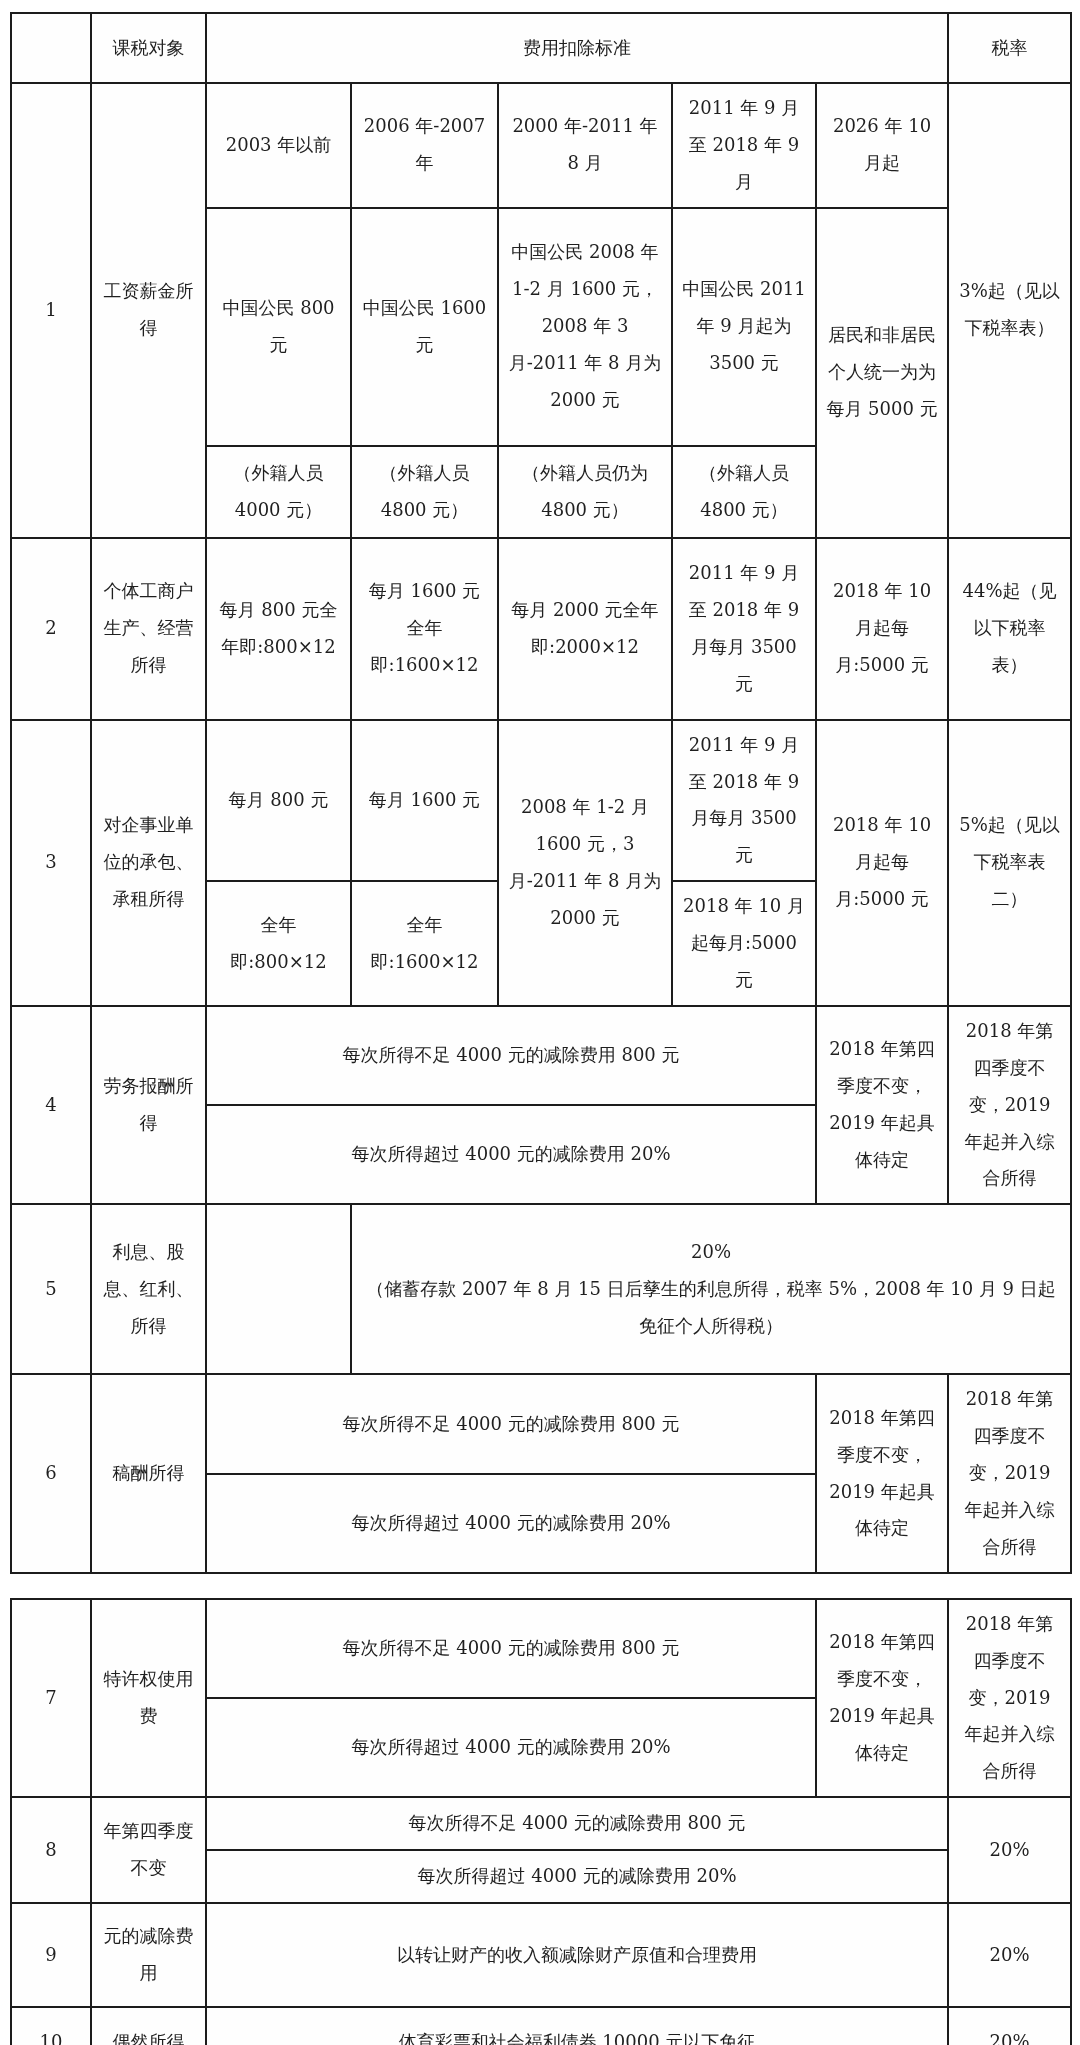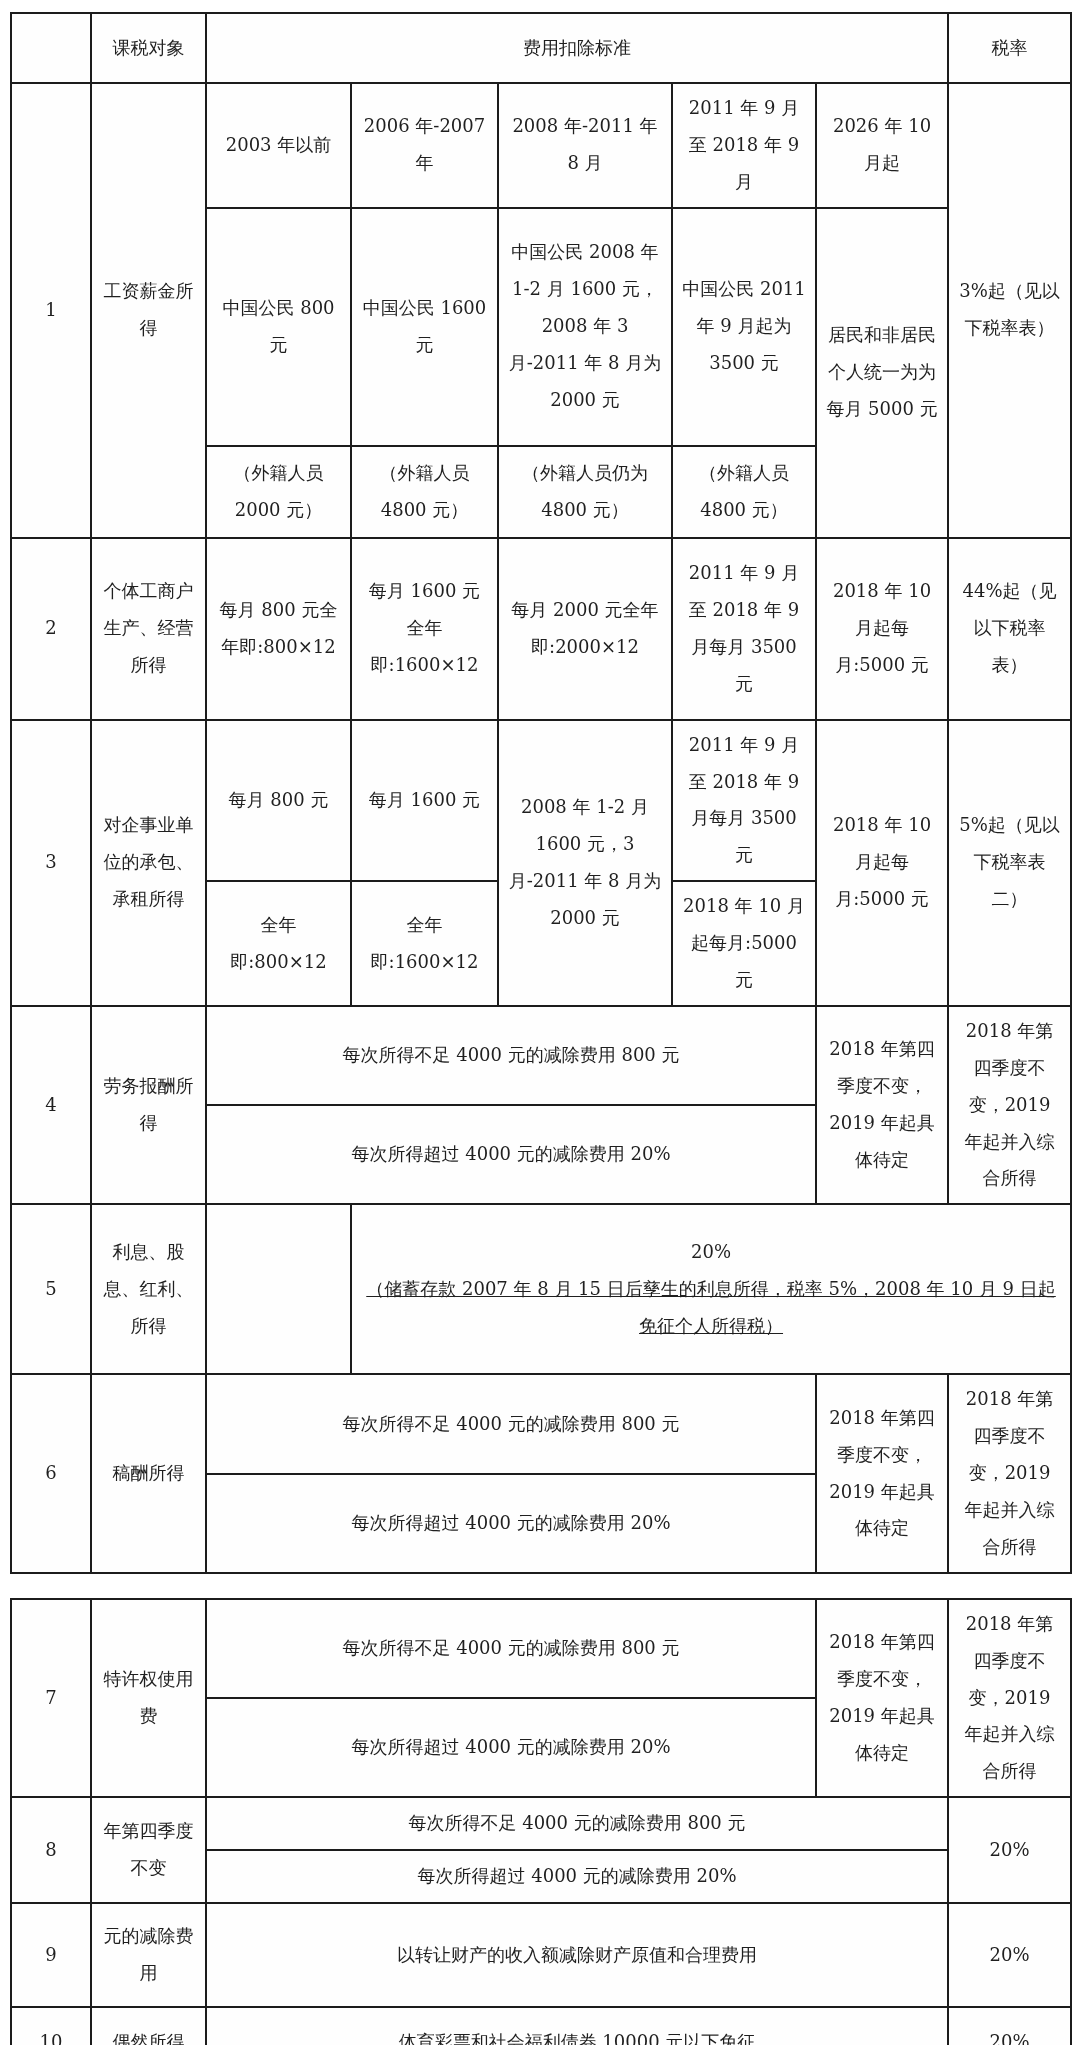--- a/index.html
+++ b/index.html
@@ -28,21 +28,21 @@
     font-size: 18px;
     line-height: 2.05;
     word-break: break-word;
     overflow: hidden;
   }
   td.hdr { font-size: 19px; }
   td.left { text-align: left; padding-left: 16px; }
   tr.top-row td { vertical-align: top; padding-top: 16px; }
   .table-gap { height: 24px; }
   .r5-pct { display: block; }
-  .r5-note { display: block; text-decoration: underline; }
+  .r5-note { display: block; }
 </style>
 </head>
 <body>
 
 <div class="page">
 
   <table class="tax-table">
     <colgroup>
       <col style="width:80px">
         <col style="width:115px">
@@ -60,34 +60,34 @@
       <td class="hdr">课税对象</td>
       <td class="hdr" colspan="5">费用扣除标准</td>
       <td class="hdr">税率</td>
     </tr>
 
     <tr style="height:118px">
       <td rowspan="3">1</td>
       <td rowspan="3">工资薪金所得</td>
       <td>2003 年以前</td>
       <td>2006 年-2007 年</td>
-      <td>2008 年-2011 年 8 月</td>
+      <td>2000 年-2011 年 8 月</td>
       <td>2011 年 9 月至 2018 年 9 月</td>
       <td>2026 年 10 月起</td>
       <td rowspan="3">3%起（见以下税率表）</td>
     </tr>
     <tr style="height:238px">
       <td>中国公民 800 元</td>
       <td>中国公民 1600 元</td>
       <td>中国公民 2008 年 1-2 月 1600 元，2008 年 3 月-2011 年 8 月为 2000 元</td>
       <td>中国公民 2011 年 9 月起为 3500 元</td>
       <td rowspan="2">居民和非居民个人统一为为每月 5000 元</td>
     </tr>
     <tr style="height:92px">
-      <td>（外籍人员 2000 元）</td>
+      <td>（外籍人员 4000 元）</td>
       <td>（外籍人员 4800 元）</td>
       <td>（外籍人员仍为 4800 元）</td>
       <td>（外籍人员 4800 元）</td>
     </tr>
 
     <tr style="height:182px">
       <td>2</td>
       <td>个体工商户生产、经营所得</td>
       <td>每月 800 元全年即:800×12</td>
       <td>每月 1600 元全年即:1600×12</td>

